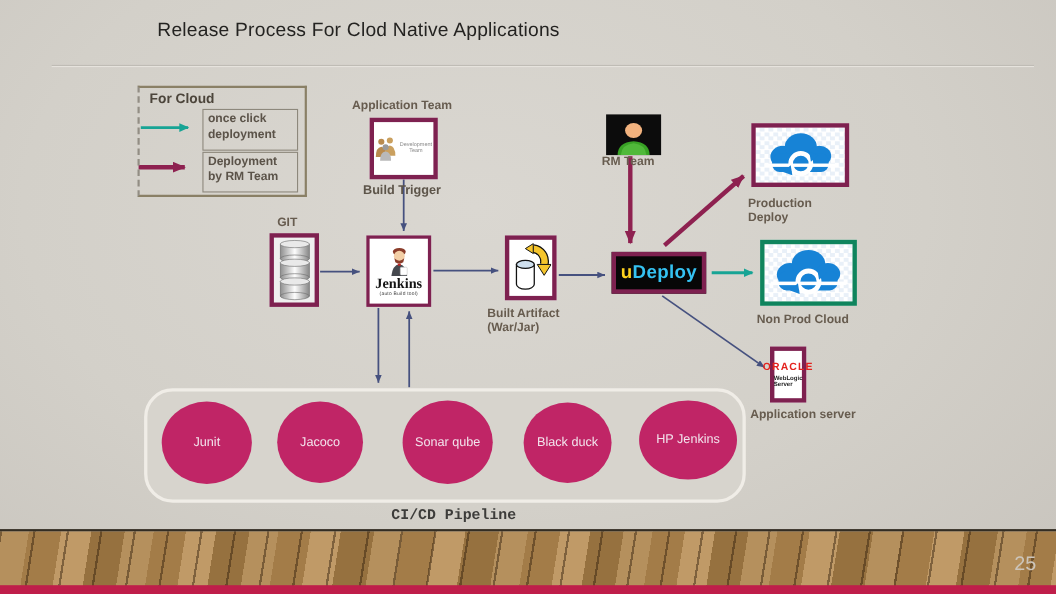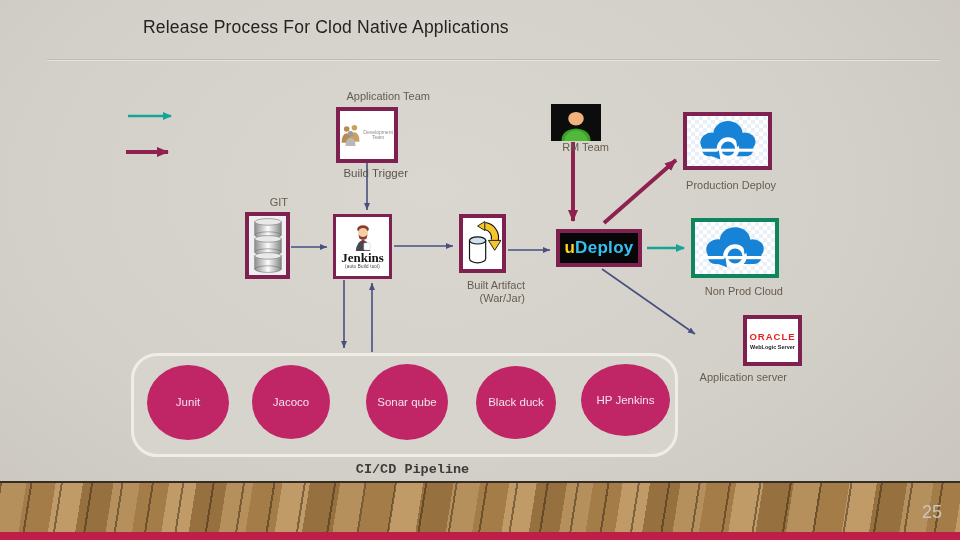--- a/index.html
+++ b/index.html
@@ -1,21 +1,21 @@
 <!DOCTYPE html>
 <html><head>
 <meta charset="utf-8">
 <style>
   html,body{margin:0;padding:0;}
   body{font-family:"Liberation Sans", sans-serif;}
   .slide{position:relative;width:960px;height:540px;overflow:hidden;
          background:radial-gradient(ellipse at 45% 35%, #dad7d1 0%, #d3d0c9 55%, #c8c4bd 100%);}
   .abs{position:absolute;}
   .z2{z-index:2;}
-  .lbl{font-weight:normal;color:#675c4f;font-size:11px;text-align:right;line-height:1.2;}
+  .lbl{font-weight:bold;color:#675c4f;font-size:11px;text-align:left;line-height:1.2;}
   .title{font-size:17.5px;color:#242321;letter-spacing:.2px;}
   .divider{height:1px;background:#bfbcb5;box-shadow:0 1px 0 #e6e3dd;}
   .forcloud{border:2px solid #8a8066;border-left:2px dashed #928d84;}
   .forcloud-title{font-size:12.5px;font-weight:bold;color:#4c453b;}
   .legend-box{border:1px solid #8d887c;font-size:11px;font-weight:bold;color:#5b5349;
               line-height:1.25;padding:2px 4px;box-sizing:border-box;}
   .nodebox{border:4px solid #7e2150;background:#fff;box-sizing:border-box;
            display:flex;align-items:center;justify-content:center;}
   .checker{background-color:#fff;
            background-image:repeating-conic-gradient(#e9f0f8 0% 25%, #ffffff 0% 50%);
@@ -70,20 +70,25 @@
     <line x1="394" y1="246" x2="453" y2="246" stroke="#46517f" stroke-width="1.6" marker-end="url(#ab)"></line>
     <line x1="508" y1="250" x2="550" y2="250" stroke="#46517f" stroke-width="1.6" marker-end="url(#ab)"></line>
     <line x1="647" y1="248" x2="684" y2="248" stroke="#17a495" stroke-width="2.6" marker-end="url(#at)"></line>
     <line x1="602" y1="269" x2="695" y2="334" stroke="#46517f" stroke-width="1.6" marker-end="url(#ab)"></line>
     <line x1="344" y1="280" x2="344" y2="348" stroke="#46517f" stroke-width="1.6" marker-end="url(#ab)"></line>
     <line x1="372" y1="352" x2="372" y2="283" stroke="#46517f" stroke-width="1.6" marker-end="url(#ab)"></line>
     <line x1="128" y1="116" x2="171" y2="116" stroke="#17a495" stroke-width="2.6" marker-end="url(#at)"></line>
     <line x1="126" y1="152" x2="168" y2="152" stroke="#8e2150" stroke-width="4" marker-end="url(#am)"></line>
   </svg>
 
+  <div class="abs z2 forcloud" style="left:125px;top:78px;width:150px;height:97px;">
+    <div class="abs forcloud-title" style="left:9px;top:3px;">For Cloud</div>
+    <div class="abs legend-box" style="left:57px;top:19px;width:87px;height:38px;">once click deployment</div>
+    <div class="abs legend-box" style="left:57px;top:58px;width:87px;height:37px;">Deployment by RM Team</div>
+  </div>
 
   <div class="abs z2 lbl" style="left:320px;top:90px;width:110px;">Application Team</div>
   <div class="abs z2 nodebox" style="left:336px;top:107px;width:62px;height:56px;">
     <svg width="30" height="30" viewBox="0 0 40 40">
       <circle cx="12" cy="9" r="5" fill="#b98b4e"></circle>
         <path d="M3 34 Q3 18 12 17 Q21 18 21 34 Z" fill="#b98b4e"></path>
       <circle cx="26" cy="7" r="5" fill="#caa05f"></circle>
         <path d="M17 32 Q17 16 26 15 Q35 16 35 32 Z" fill="#caa05f"></path>
       <circle cx="19" cy="18" r="5" fill="#9a9a9a"></circle>
         <path d="M10 40 Q10 26 19 25 Q28 26 28 40 Z" fill="#b9b9b9"></path>
@@ -183,21 +188,21 @@
           <rect x="11" y="28" width="67" height="22" rx="9"></rect>
       </g>
       <rect x="2" y="40" width="86" height="4" fill="#fff"></rect>
       <circle cx="45" cy="40" r="12" fill="none" stroke="#fff" stroke-width="5.5"></circle>
       <polygon points="55,26 66,30 57,38" fill="#1783d6"></polygon>
       <polygon points="35,54 24,50 33,42" fill="#1783d6"></polygon>
     </svg>
   </div>
   <div class="abs z2 lbl" style="left:688px;top:285px;width:95px;">Non Prod Cloud</div>
 
-  <div class="abs z2 nodebox oracle-box" style="left:743px;top:315px;width:59px;height:51px;">
+  <div class="abs z2 nodebox oracle-box" style="left:700px;top:315px;width:33px;height:51px;">
     <div class="oracle-brand">ORACLE</div>
     <div class="oracle-prod">WebLogic Server</div>
   </div>
   <div class="abs z2 lbl" style="left:682px;top:371px;width:105px;">Application server</div>
 
   <div class="abs pipeline" style="left:131px;top:353px;width:547px;height:104px;z-index:1;"></div>
   <div class="abs z2 tool" style="left:147px;top:365px;width:82px;height:75px;">Junit</div>
   <div class="abs z2 tool" style="left:252px;top:365px;width:78px;height:74px;">Jacoco</div>
   <div class="abs z2 tool" style="left:476px;top:366px;width:80px;height:73px;">Black duck</div>
   <div class="abs z2 tool" style="left:366px;top:364px;width:82px;height:76px;">Sonar qube</div>

